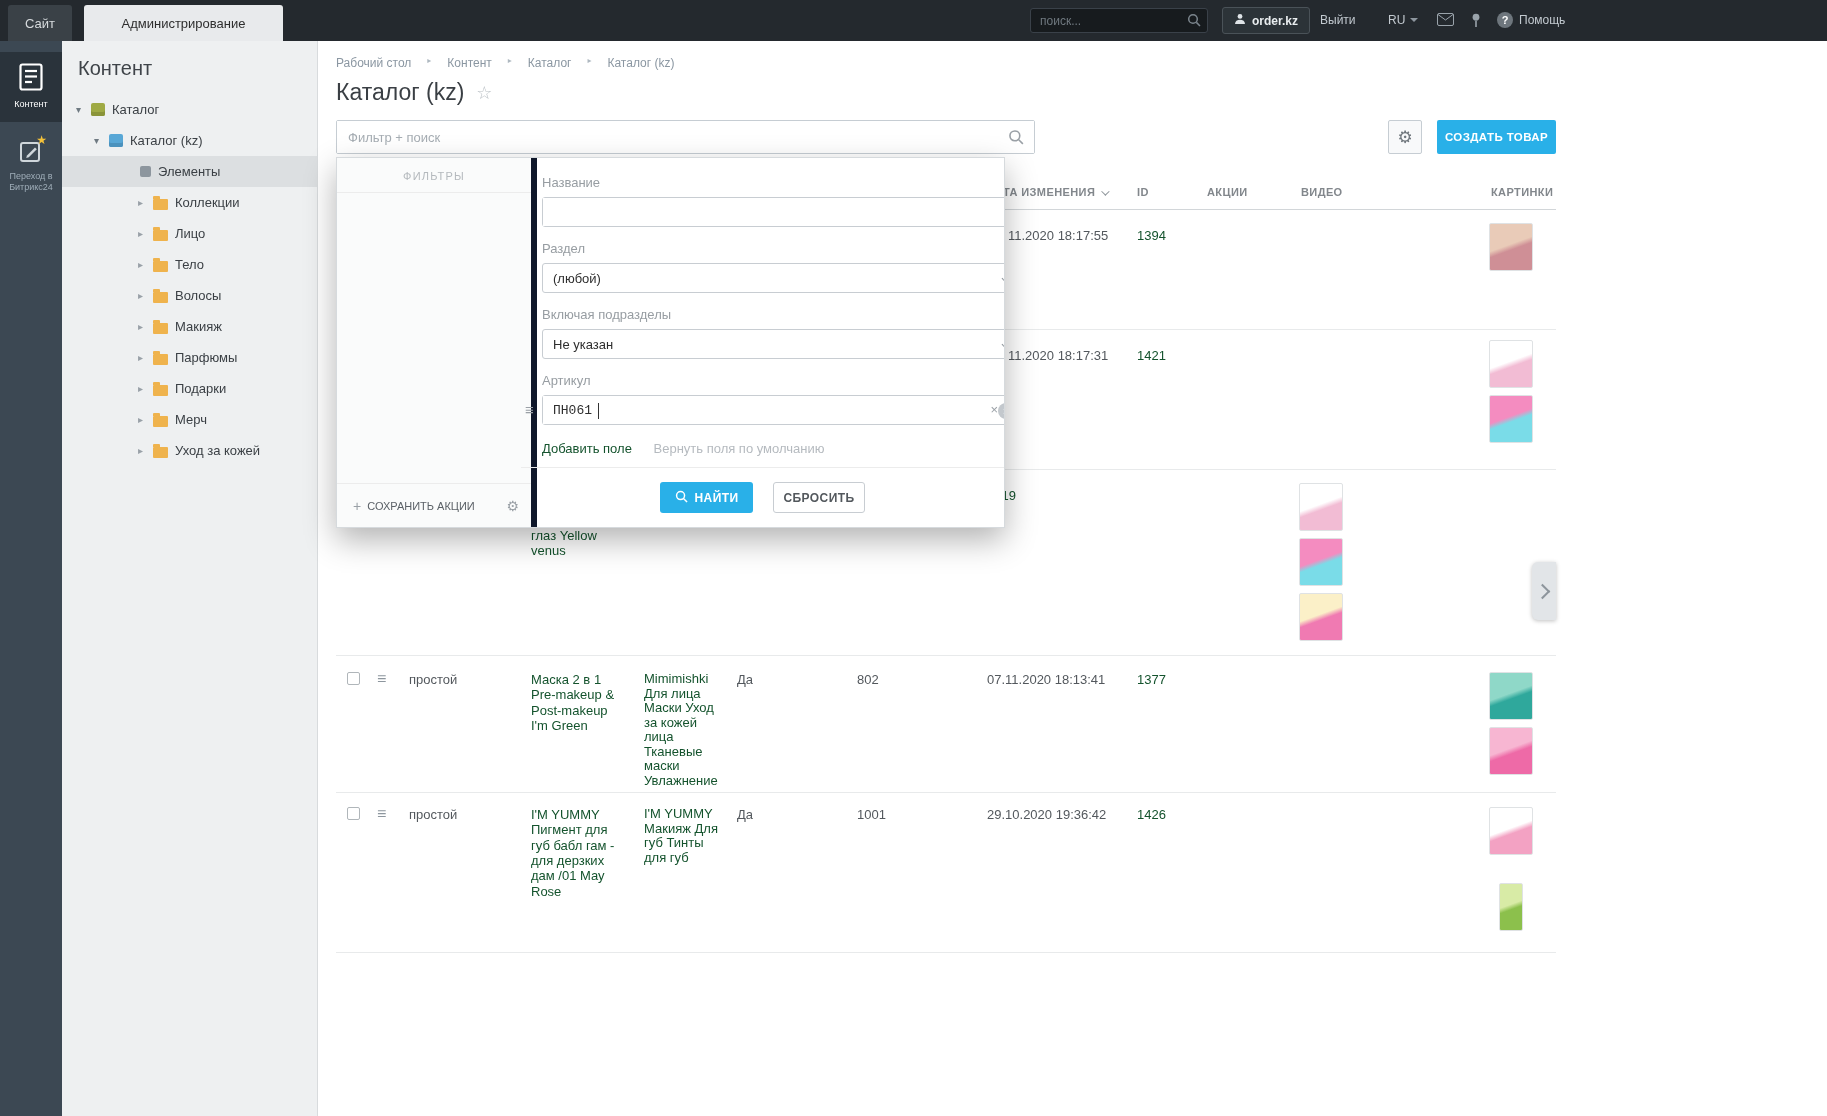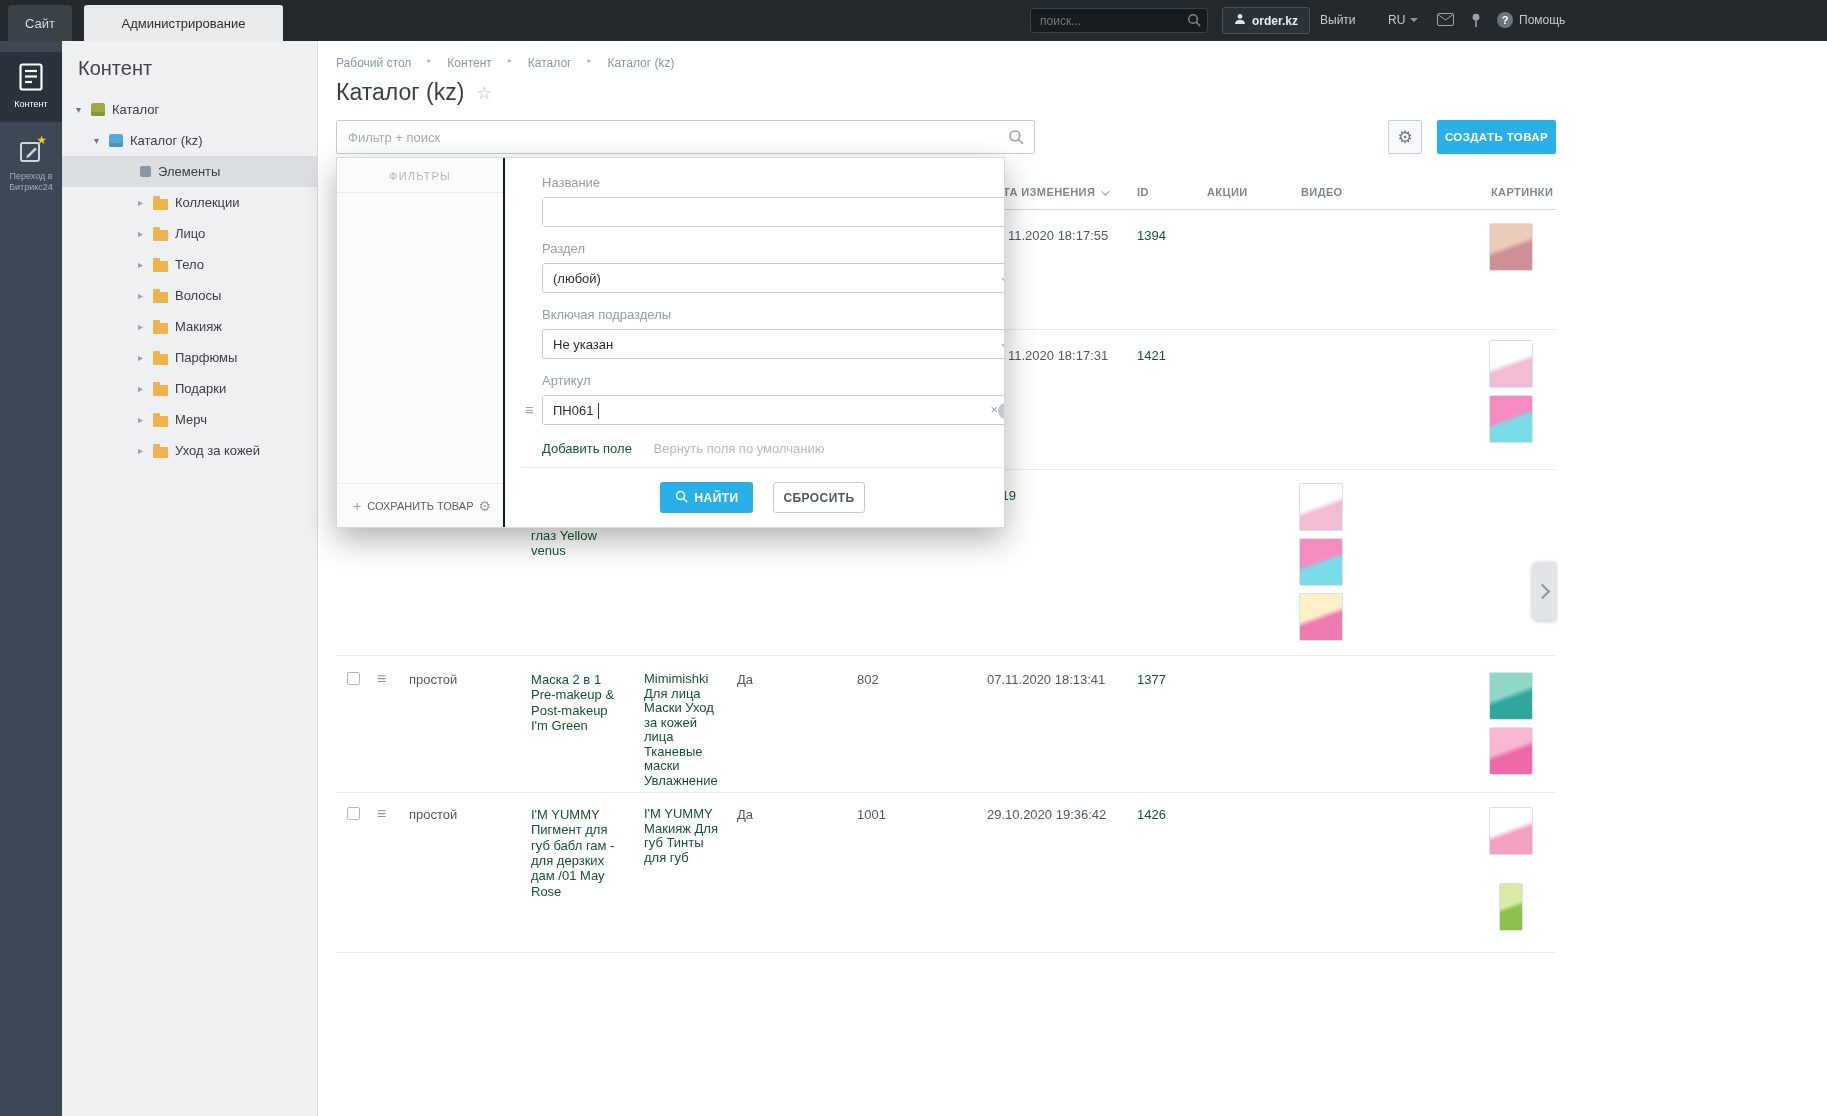--- a/index.html
+++ b/index.html
@@ -91,30 +91,30 @@
   .thumb{width:44px;height:48px;border:1px solid #dfe2e4;border-radius:2px;margin-bottom:7px;cursor:pointer}
   .thumb.narrow{width:24px;margin-left:10px}
   .thumb.gap-lg{margin-top:28px}
 
   
   .edgechev{position:absolute;left:1214px;top:521px;width:24px;height:58px;background:#e2e5e8;border-radius:6px 0 0 6px;box-shadow:0 1px 4px rgba(0,0,0,.25);display:flex;align-items:center;justify-content:center;cursor:pointer;z-index:5}
   .edgechev::after{content:"";width:9px;height:9px;border-top:2px solid #8d959c;border-right:2px solid #8d959c;transform:rotate(45deg);margin-right:3px}
 
   
   .popup{position:absolute;left:18px;top:116px;width:669px;height:371px;background:#fff;border:1px solid #d6dadd;box-shadow:0 12px 30px rgba(0,0,0,.3);z-index:20}
-  .pleft{position:absolute;left:0;top:0;bottom:0;width:168px;background:#fafbfb;border-right:2px solid #0f172a}
+  .pleft{position:absolute;left:0;top:0;bottom:0;width:200px;background:#fafbfb;border-right:6px solid #0f172a}
   .ptitle{text-align:center;font-size:11px;color:#b4b9bd;letter-spacing:1.2px;padding:12px 0 10px;border-bottom:1px solid #ececec}
   .psave{position:absolute;left:0;right:0;bottom:0;height:44px;border-top:1px solid #ececec;display:flex;align-items:center;padding:0 12px 0 16px;font-size:11px;color:#5b6167;cursor:pointer}
   .psave .plus{color:#9aa0a6;font-size:14px;margin-right:6px}
   .psave .pgear{margin-left:auto;color:#9aa0a6;font-size:14px;cursor:pointer}
   .pright{position:absolute;left:184px;top:0;right:0;bottom:60px;padding:15px 22px 0 21px;overflow:hidden}
   .flabel{font-size:13px;color:#979da2;margin:14px 0 7px}
   .flabel:first-child{margin-top:2px}
   .finput,.fselect{position:relative;width:480px;height:30px;border:1px solid #c8cdd2;border-radius:3px;background:#fff}
-  .finput input{width:100%;height:100%;border:none;outline:none;padding:0 30px 0 10px;font-size:13px;color:#2e2e2e;font-family:Liberation Sans, sans-serif}
+  .finput input{width:100%;height:100%;border:none;outline:none;padding:0 30px 0 10px;font-size:13px;color:#2e2e2e;font-family:Liberation Mono, monospace}
   .fselect{display:flex;align-items:center;padding:0 10px;font-size:13px;color:#2e2e2e;cursor:pointer}
   .selchev{position:absolute;right:11px;top:11px;width:7px;height:7px;border-right:1.5px solid #8d949a;border-bottom:1.5px solid #8d949a;transform:rotate(45deg)}
   .fieldrow{position:relative;width:442px}
   .draghandle{position:absolute;left:-17px;top:8px;font-size:15px;color:#9aa0a6;line-height:14px;cursor:grab}
   .rowclose{position:absolute;right:-14px;top:7px;font-size:13px;color:#9aa0a6;cursor:pointer}
   .clearbtn{position:absolute;right:7px;top:7px;width:16px;height:16px;border-radius:50%;background:#c3c8cd;color:#fff;font-size:11px;display:flex;align-items:center;justify-content:center;cursor:pointer}
   .textcursor{position:absolute;left:55px;top:7px;width:1px;height:16px;background:#333}
   .plinks{margin-top:16px;font-size:13px}
   .addfield{color:#14532d;cursor:pointer}
   .restore{color:#b5babf;margin-left:18px;cursor:pointer}
@@ -420,21 +420,21 @@
       </div>
     </div>
 
     <div class="edgechev" data-name="scroll-right-chevron"></div>
 
     <div class="popup" data-name="filter-popup">
       <div class="pleft" data-name="filter-presets-panel">
         <div class="ptitle" data-name="filters-panel-title">ФИЛЬТРЫ</div>
         <div class="psave" data-name="save-filter-button">
           <span class="plus" data-name="plus-icon">+</span>
-          <span data-name="save-filter-label">СОХРАНИТЬ ТОВАР</span>
+          <span data-name="save-filter-label">СОХРАНИТЬ АКЦИИ</span>
           <span class="pgear" data-name="gear-icon">⚙</span>
         </div>
       </div>
 
       <div class="pright" data-name="filter-fields-panel">
         <div class="flabel" data-name="field-label-name">Название</div>
         <div class="finput" data-name="name-field-wrap">
           <input type="text" data-name="name-field" value="" style="">
         </div>
 

